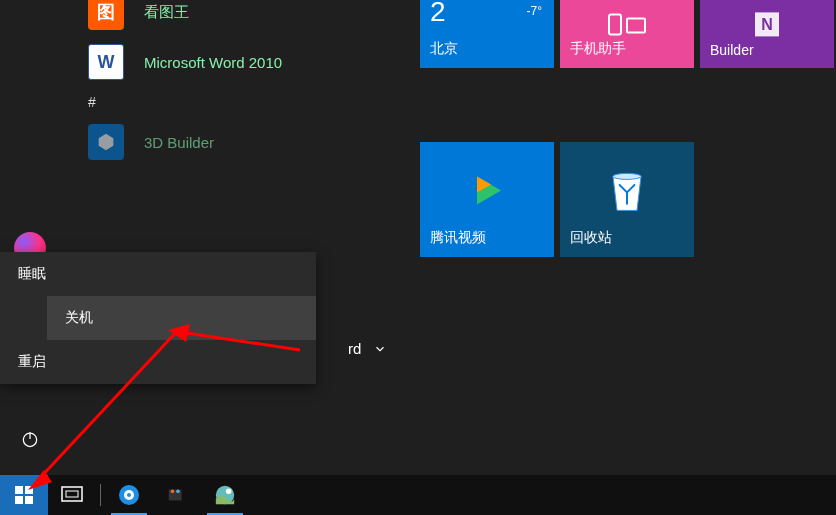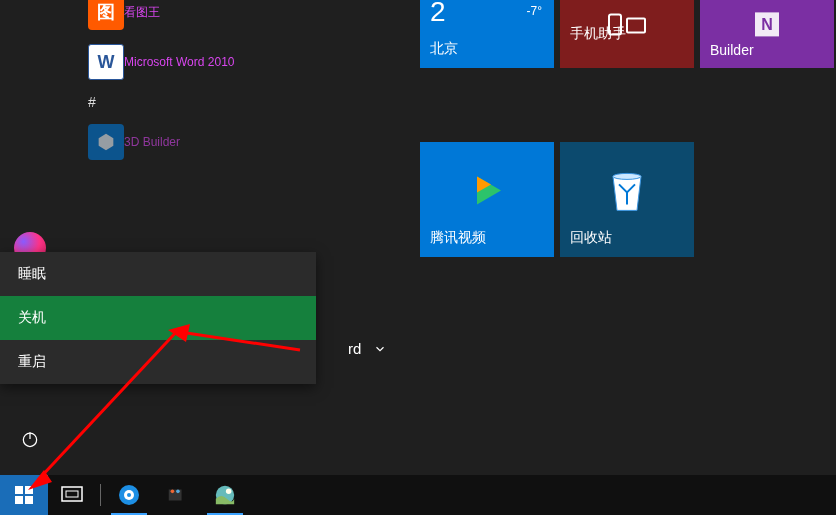--- a/index.html
+++ b/index.html
@@ -55,23 +55,23 @@
       padding-top: 0;
     }
     .app-item {
       display: flex;
       align-items: center;
       height: 44px;
       padding-left: 28px;
       cursor: pointer;
     }
     .app-item .label {
-      margin-left: 0;
-      font-size: 12px;
-      color: #d946ef;
+      margin-left: 20px;
+      font-size: 15px;
+      color: #86efac;
     }
     .app-icon {
       width: 36px;
       height: 36px;
       display: flex;
       align-items: center;
       justify-content: center;
       font-size: 18px;
       font-weight: bold;
     }
@@ -107,21 +107,21 @@
       top: 50%;
       left: 50%;
       transform: translate(-50%, -70%);
       width: 48px;
       height: 48px;
       display: flex;
       align-items: center;
       justify-content: center;
     }
     .weather { background: #0078d7; }
-    .phone { background: #7f1d1d; justify-content: center; }
+    .phone { background: #ec4899; }
     .onenote { background: #7b2fa3; }
     .video { background: #0078d7; }
     .recycle { background: #0c4a6e; }
     .weather-big {
       position: absolute;
       top: -4px;
       left: 10px;
       font-size: 28px;
       font-weight: 200;
     }
@@ -142,21 +142,21 @@
     }
     .power-item {
       height: 44px;
       display: flex;
       align-items: center;
       padding-left: 18px;
       font-size: 14px;
       color: #fff;
       cursor: pointer;
     }
-    .power-item.hover { background: #15803d; }
+    .power-item.hover { background: #404040; margin-left: 47px; }
     .hidden-under {
       position: absolute;
       left: 88px;
       width: 300px;
       display: flex;
       align-items: center;
       color: #fff;
       font-size: 15px;
     }
     .taskbar {

